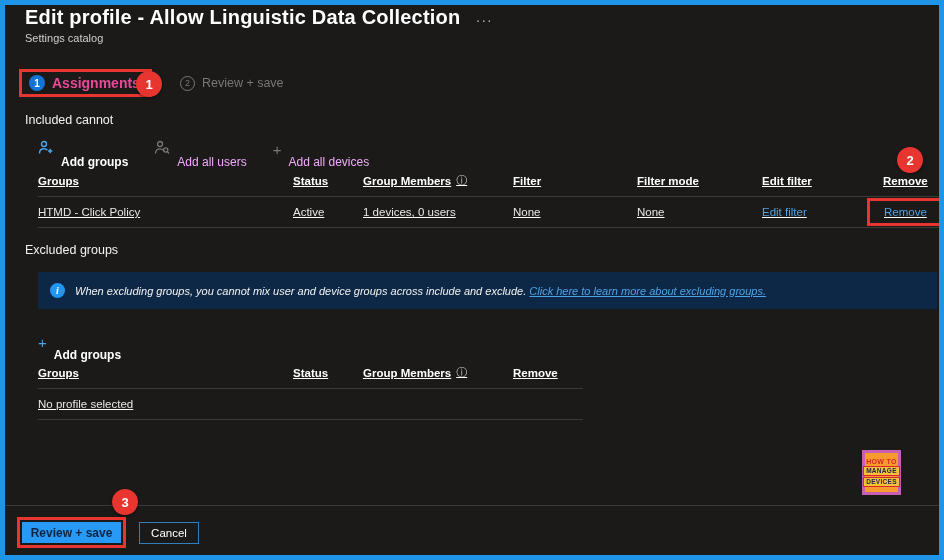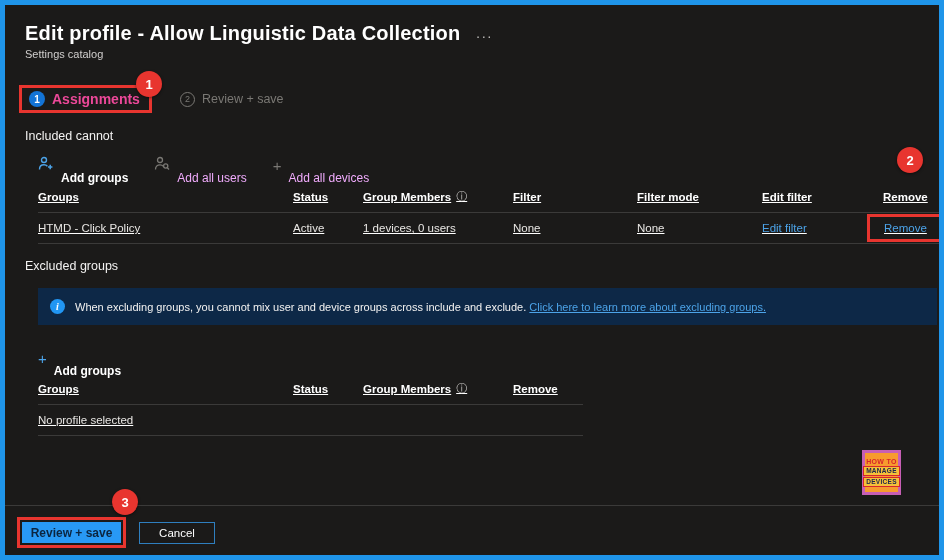--- a/index.html
+++ b/index.html
@@ -4,21 +4,21 @@
 <style>
   * { margin:0; padding:0; box-sizing:border-box; }
   html,body { background:#101010; }
   body { font-family:"Liberation Sans","DejaVu Sans",sans-serif; }
 
   .frame {
     position:relative; width:944px; height:560px;
     border:5px solid #1f95e9; background:#1b1a19;
     overflow:hidden; color:#fff;
   }
-  .content { padding:17px 0 0 20px; }
+  .content { padding:1px 0 0 20px; }
 
   
   .title-row { display:flex; align-items:center; }
   .page-title { font-size:20px; font-weight:700; letter-spacing:.2px; }
   .ellipsis { color:#c8c6c4; font-size:13px; letter-spacing:2px; margin-left:16px; cursor:pointer; }
   .subtitle { font-size:11px; color:#d0cecd; margin-top:3px; }
 
   
   .tabs { display:flex; align-items:center; margin-top:24px; margin-left:-6px; height:30px; }
   .tab-active-wrap { border:3px solid #e8352f; padding:3px 9px 3px 7px; display:flex; align-items:center; gap:7px; }
@@ -52,40 +52,40 @@
   .link { color:#4ca3e8; text-decoration:none; cursor:pointer; }
   .remove-box { border:3px solid #e8352f; padding:5px 14px; margin:-8px 0 -8px -16px; }
   .empty-cell { grid-column:1 / -1; }
 
   
   .banner { margin-left:13px; margin-top:15px; width:899px; height:37px; background:#0d2847;
     display:flex; align-items:center; padding:0 12px; gap:10px; }
   .info-icon { width:15px; height:15px; min-width:15px; border-radius:50%; background:#2196f3;
     color:#fff; font-size:10px; font-weight:700; display:flex; align-items:center; justify-content:center;
     font-family:"Liberation Serif","DejaVu Serif",serif; font-style:italic; }
-  .banner-text { font-size:11px; color:#f3f2f1; }
+  .banner-text { font-size:11px; color:#f3f2f1;font-style:italic; }
   .banner-link { color:#4ca3e8; text-decoration:underline; cursor:pointer; }
 
   .add-groups2 { margin-top:24px; margin-left:13px; }
 
   
   .ann { position:absolute; width:26px; height:26px; border-radius:50%; background:#e8352f;
     color:#fff; font-size:13px; font-weight:700; display:flex; align-items:center; justify-content:center;
     box-shadow:0 1px 3px rgba(0,0,0,.5); z-index:5; }
   .ann1 { left:131px; top:66px; }
   .ann2 { left:892px; top:142px; }
   .ann3 { left:107px; top:484px; }
 
   
   .footer-divider { position:absolute; left:0; right:0; top:500px; border-top:1px solid #3b3a39; }
   .footer { position:absolute; left:12px; top:512px; display:flex; align-items:center; gap:13px; }
   .btn-primary-wrap { border:3px solid #e8352f; padding:2px; }
   .btn-primary { width:99px; height:21px; background:#2899f5; color:#0b2540; border:none;
     font-size:12px; font-weight:700; cursor:pointer; font-family:inherit; }
-  .btn-cancel { width:76px; height:22px; background:transparent; color:#fff;
+  .btn-cancel { width:60px; height:22px; background:transparent; color:#fff;
     border:1px solid #2f7fbf; font-size:11.5px; cursor:pointer; font-family:inherit; }
 
   
   .logo { position:absolute; left:857px; top:445px; width:39px; height:45px; background:#f79b2e;
     border:3px solid #c75fb5; display:flex; flex-direction:column; align-items:center;
     justify-content:center; gap:1px; }
   .logo-howto { color:#d6252b; font-weight:700; font-size:7px; letter-spacing:.3px; }
   .logo-word { background:#f5c03a; color:#20294d; font-weight:700; font-size:6.5px;
     line-height:8px; padding:0 2px; border:1px solid #d6252b; letter-spacing:.3px; }
 

